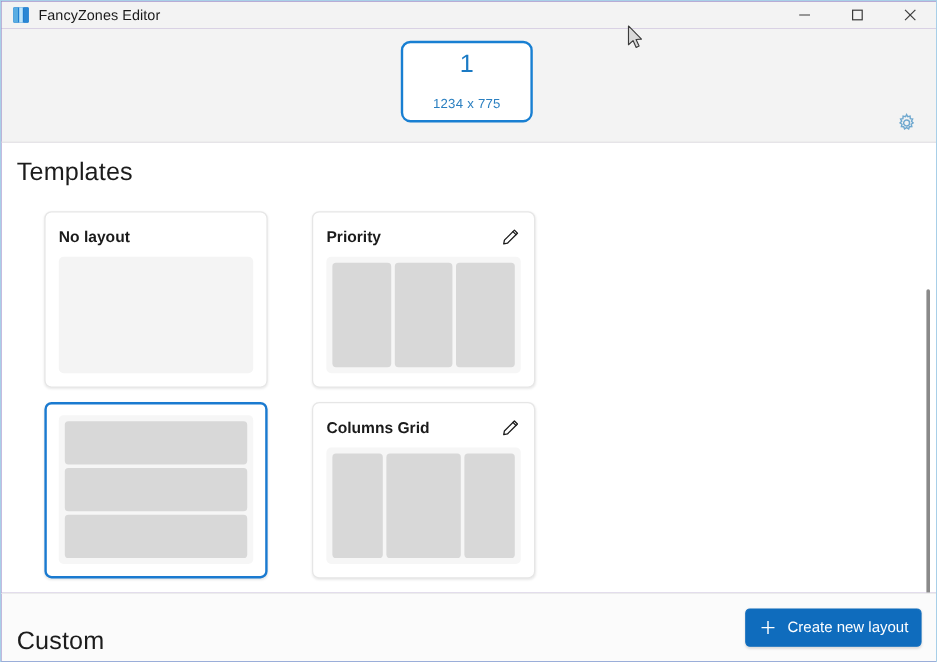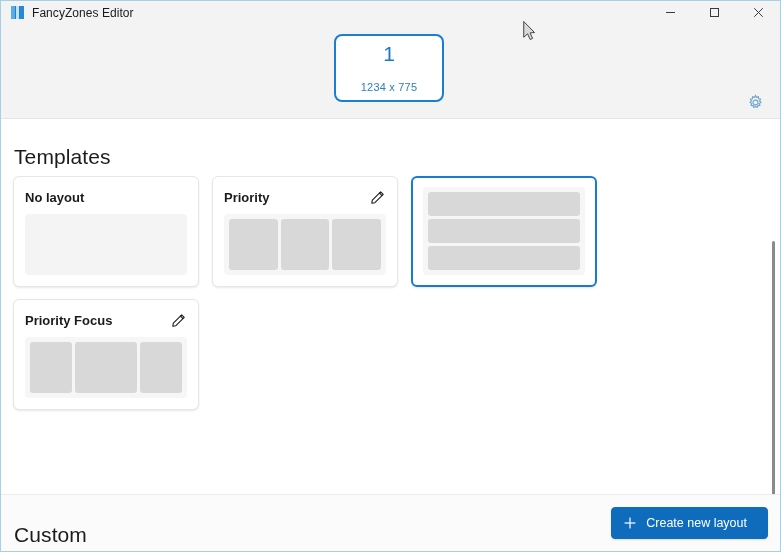--- a/index.html
+++ b/index.html
@@ -141,43 +141,44 @@
     left: 0; top: 0; right: 0; bottom: 0;
     overflow: hidden;
   }
   .section-title {
     font-size: 21px;
     color: #1c1c1c;
     margin: 0;
     font-weight: 400;
     letter-spacing: 0.1px;
   }
-  .templates-title { position: absolute; left: 13px; top: 26px; }
+  .templates-title { position: absolute; left: 13px; top: 13px; }
 
   .cards-grid {
     position: absolute;
     left: 12px;
     top: 57px;
     width: 600px;
     display: flex;
     flex-wrap: wrap;
     gap: 12px 13px;
   }
   .layout-card {
     width: 186px;
-    height: 111px;
+    height: 147px;
     background: #ffffff;
     border: 1px solid #e6e6e6;
     border-radius: 6px;
     box-sizing: border-box;
     padding: 10px 11px 11px 11px;
     display: flex;
     flex-direction: column;
     box-shadow: 0 1px 2px rgba(0,0,0,0.09);
     position: relative;
+    margin-left: 24px;
   }
   .layout-card.selected {
     border: 2px solid #1a7ad0;
     box-shadow: 0 1px 2px rgba(0,0,0,0.10);
     padding: 9px 10px 10px 10px;
   }
   .card-head {
     display: flex;
     align-items: center;
     justify-content: space-between;
@@ -247,21 +248,21 @@
     right: 12px;
     top: 12px;
     height: 32px;
     background: #0f6cbd;
     border: 1px solid #0f6cbd;
     border-radius: 4px;
     color: #ffffff;
     display: flex;
     align-items: center;
     gap: 9px;
-    padding: 0 20px 0 11px;
+    padding: 0 10px 0 11px;
     font-size: 12.5px;
     box-sizing: border-box;
     box-shadow: 0 1px 2px rgba(0,0,0,0.12);
   }
   .plus-icon { display: flex; align-items: center; justify-content: center; }
 
   
   .scrollbar-track {
     position: absolute;
     right: 1px;
@@ -379,21 +380,21 @@
           <div class="preview rows">
             <span class="zone"></span>
             <span class="zone"></span>
             <span class="zone"></span>
           </div>
         </div>
 
 
         <div class="layout-card">
           <div class="card-head">
-            <span class="card-name">Priority Focus</span>
+            <span class="card-name">Columns Grid</span>
             <span class="edit-btn">
               <svg width="15" height="15" viewBox="0 0 16 16">
                 <g fill="none" stroke="#1b1b1b" stroke-width="1.15" stroke-linejoin="round" stroke-linecap="round">
                   <path d="M11.4 1.9 L14.1 4.6 L5.2 13.5 L1.9 14.1 L2.5 10.8 Z"></path>
                   <path d="M10.1 3.2 L12.8 5.9"></path>
                 </g>
               </svg>
             </span>
           </div>
           <div class="preview cols">

